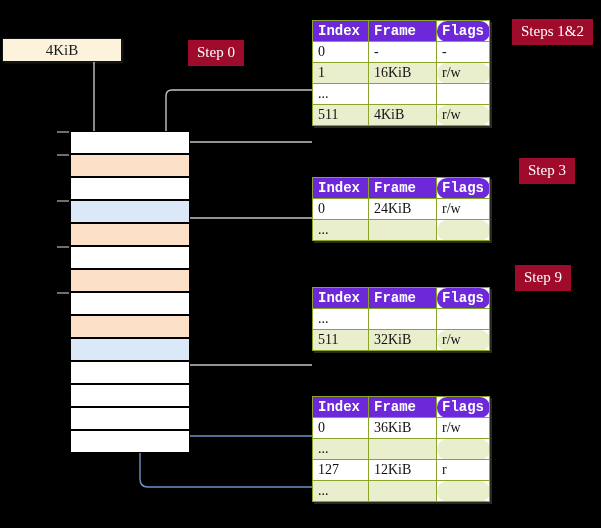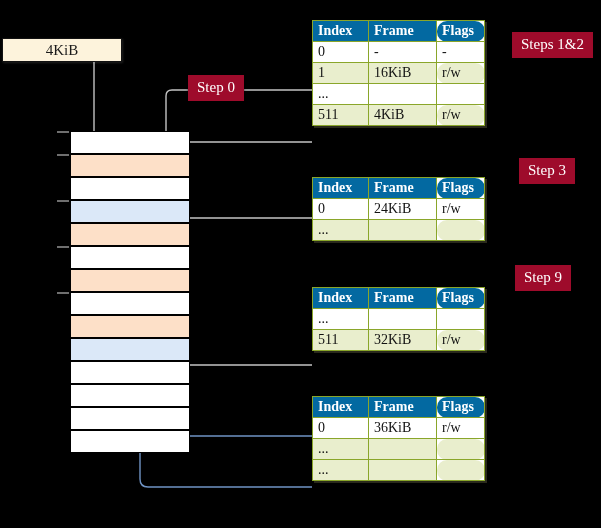--- a/index.html
+++ b/index.html
@@ -47,24 +47,25 @@
   .ptable td,.ptable th{
     border:1px solid #8aa62a;
     padding:2px 5px;
     height:20px;
     text-align:left;
     font-weight:normal;
     vertical-align:middle;
     box-sizing:border-box;
   }
   .ptable thead th{
-    background:#0369a1;
+    background:#6d28d9;
     color:#ffffff;
     font-weight:bold;
     border-color:#8aa62a;
+    font-family:Liberation Mono, monospace;
   }
   .ptable tr.alt td{ background:#e9eecd; }
   .ptable tr.plain td{ background:#ffffff; }
   .ptable td.hl{ background:#ffff9e; }
 
   .c-index{width:56px;}
   .c-frame{width:68px;}
   .c-flags{width:48px;border-radius:10px;}
 
   
@@ -148,22 +149,22 @@
     </div>
 </div>
 
 <div class="layer" id="dom-layer">
 
   <div class="kib-box" id="kib-box" style="left: 2px; top: 38px; width: 118px; height: 22px;">
     <span>4KiB</span>
   </div>
 
   <div id="badges">
-      <div class="step-badge" style="left: 188px; top: 40px; margin-top: 35px;"><span>Step 0</span></div>
-      <div class="step-badge" style="left: 512px; top: 32px;"><span>Steps 1&amp;2</span></div>
+      <div class="step-badge" style="left: 188px; top: 40px;"><span>Step 0</span></div>
+      <div class="step-badge" style="left: 512px; top: 19px;"><span>Steps 1&amp;2</span></div>
       <div class="step-badge" style="left: 519px; top: 158px; text-align: center;"><span>Step 3</span></div>
       <div class="step-badge" style="left: 515px; top: 265px;"><span>Step 9</span></div>
     </div>
 
   <div id="tables">
       <table class="ptable" style="left: 312px; top: 20px;">
         <thead>
           <tr>
             <th class="c-index">Index</th>
             <th class="c-frame">Frame</th>
@@ -247,20 +248,25 @@
           <tr class="plain">
             <td class="c-index">0</td>
             <td class="c-frame">36KiB</td>
             <td class="c-flags">r/w</td>
           </tr>
           <tr class="alt">
             <td class="c-index">...</td>
             <td class="c-frame"></td>
             <td class="c-flags"></td>
           </tr>
+          <tr class="plain">
+            <td class="c-index">127</td>
+            <td class="c-frame">12KiB</td>
+            <td class="c-flags">r</td>
+          </tr>
           <tr class="alt">
             <td class="c-index">...</td>
             <td class="c-frame"></td>
             <td class="c-flags"></td>
           </tr>
         </tbody>
       </table>
     </div>
 
 </div>

